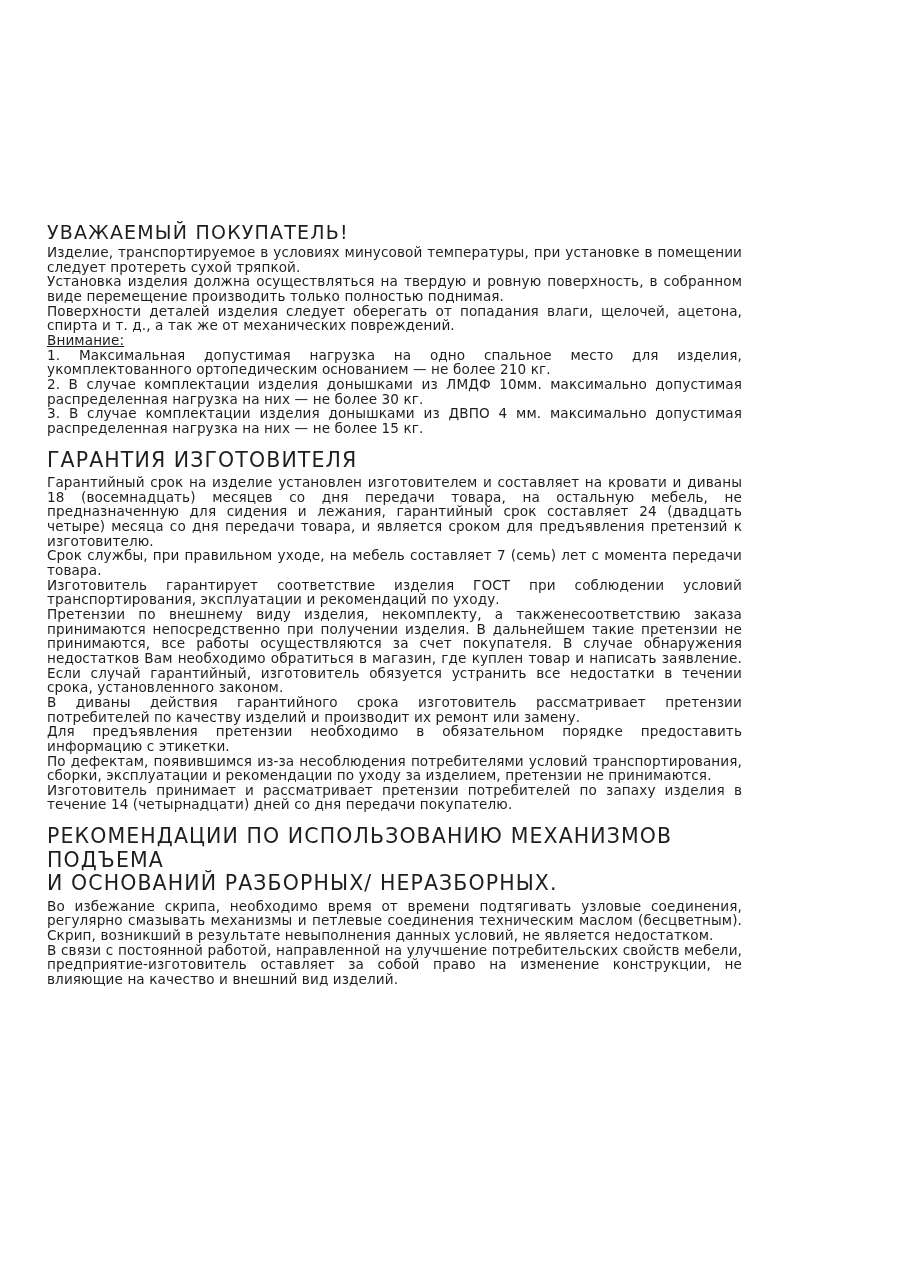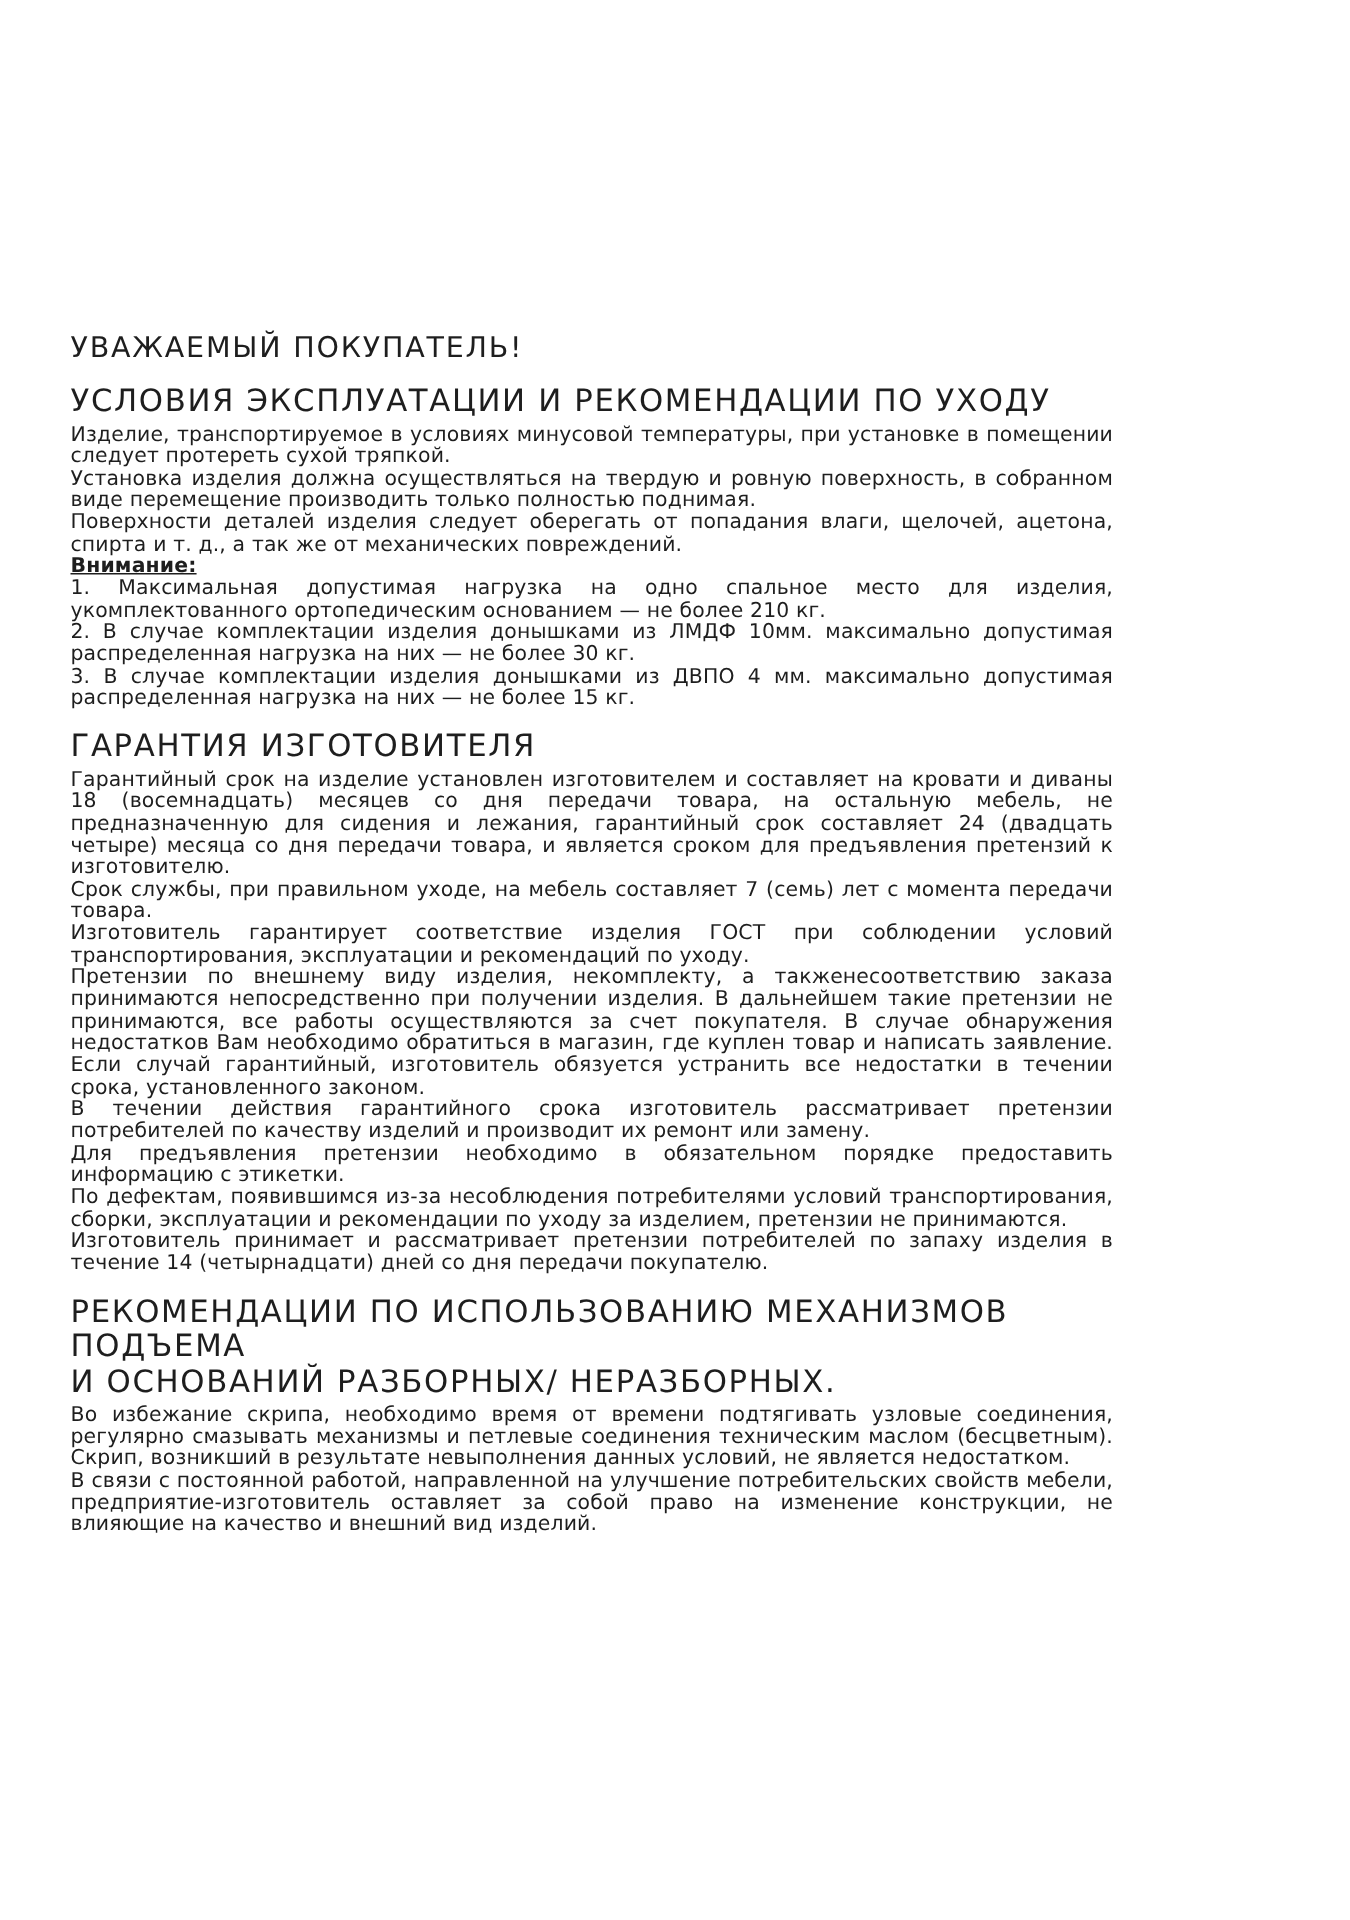--- a/index.html
+++ b/index.html
@@ -38,52 +38,51 @@
     white-space: pre-line;
   }
   .doc-p {
     margin: 0;
     font-size: 13.6px;
     line-height: 14.65px;
     text-align: justify;
     letter-spacing: 0.1px;
   }
   .notice-label {
-    font-weight: 700;
+    font-weight: 400;
     text-decoration: underline;
   }
   .section { margin: 0; }
 </style>
 </head>
 <body>
 
 <div class="page">
 
   <div class="section">
     <h1 class="doc-h1">УВАЖАЕМЫЙ ПОКУПАТЕЛЬ!</h1>
   </div>
 
   <div class="section">
-    <h2 class="doc-h2">УСЛОВИЯ ЭКСПЛУАТАЦИИ И РЕКОМЕНДАЦИИ ПО УХОДУ</h2>
     <p class="doc-p">Изделие, транспортируемое в условиях минусовой температуры, при установке в помещении следует протереть сухой тряпкой.</p>
     <p class="doc-p">Установка изделия должна осуществляться на твердую и ровную поверхность, в собранном виде перемещение производить только полностью поднимая.</p>
     <p class="doc-p">Поверхности деталей изделия следует оберегать от попадания влаги, щелочей, ацетона, спирта и т. д., а так же от механических повреждений.</p>
     <p class="doc-p"><span class="notice-label">Внимание:</span></p>
     <p class="doc-p">1. Максимальная допустимая нагрузка на одно спальное место для изделия, укомплектованного ортопедическим основанием — не более 210 кг.</p>
     <p class="doc-p">2. В случае комплектации изделия донышками из ЛМДФ 10мм. максимально допустимая распределенная нагрузка на них — не более 30 кг.</p>
     <p class="doc-p">3. В случае комплектации изделия донышками из ДВПО 4 мм. максимально допустимая распределенная нагрузка на них — не более 15 кг.</p>
   </div>
 
   <div class="section">
     <h2 class="doc-h2">ГАРАНТИЯ ИЗГОТОВИТЕЛЯ</h2>
     <p class="doc-p">Гарантийный срок на изделие установлен изготовителем и составляет на кровати и диваны 18 (восемнадцать) месяцев со дня передачи товара, на остальную мебель, не предназначенную для сидения и лежания, гарантийный срок составляет 24 (двадцать четыре) месяца со дня передачи товара, и является сроком для предъявления претензий к изготовителю.</p>
     <p class="doc-p">Срок службы, при правильном уходе, на мебель составляет 7 (семь) лет с момента передачи товара.</p>
     <p class="doc-p">Изготовитель гарантирует соответствие изделия ГОСТ при соблюдении условий транспортирования, эксплуатации и рекомендаций по уходу.</p>
     <p class="doc-p">Претензии по внешнему виду изделия, некомплекту, а такженесоответствию заказа принимаются непосредственно при получении изделия. В дальнейшем такие претензии не принимаются, все работы осуществляются за счет покупателя. В случае обнаружения недостатков  Вам необходимо обратиться в магазин, где куплен товар и написать заявление. Если случай гарантийный, изготовитель обязуется устранить все недостатки в течении срока, установленного законом.</p>
-    <p class="doc-p">В течении действия гарантийного срока изготовитель рассматривает претензии потребителей по качеству изделий и производит их ремонт или замену.</p>
+    <p class="doc-p">В диваны действия гарантийного срока изготовитель рассматривает претензии потребителей по качеству изделий и производит их ремонт или замену.</p>
     <p class="doc-p">Для предъявления претензии необходимо в обязательном порядке предоставить информацию с этикетки.</p>
     <p class="doc-p">По дефектам, появившимся из-за несоблюдения потребителями условий транспортирования, сборки, эксплуатации и рекомендации по уходу за изделием, претензии не принимаются.</p>
     <p class="doc-p">Изготовитель принимает и рассматривает претензии потребителей по запаху изделия в течение 14 (четырнадцати) дней со дня передачи  покупателю.</p>
   </div>
 
   <div class="section">
     <h2 class="doc-h2">РЕКОМЕНДАЦИИ ПО ИСПОЛЬЗОВАНИЮ МЕХАНИЗМОВ ПОДЪЕМА
 И ОСНОВАНИЙ РАЗБОРНЫХ/ НЕРАЗБОРНЫХ.</h2>
     <p class="doc-p">Во избежание скрипа, необходимо время от времени подтягивать узловые соединения, регулярно смазывать механизмы и петлевые соединения техническим маслом (бесцветным). Скрип, возникший в результате невыполнения данных условий, не является недостатком.</p>
     <p class="doc-p">В связи с постоянной работой, направленной на улучшение потребительских свойств мебели, предприятие-изготовитель оставляет за собой право на изменение конструкции, не влияющие на качество и внешний вид изделий.</p>

